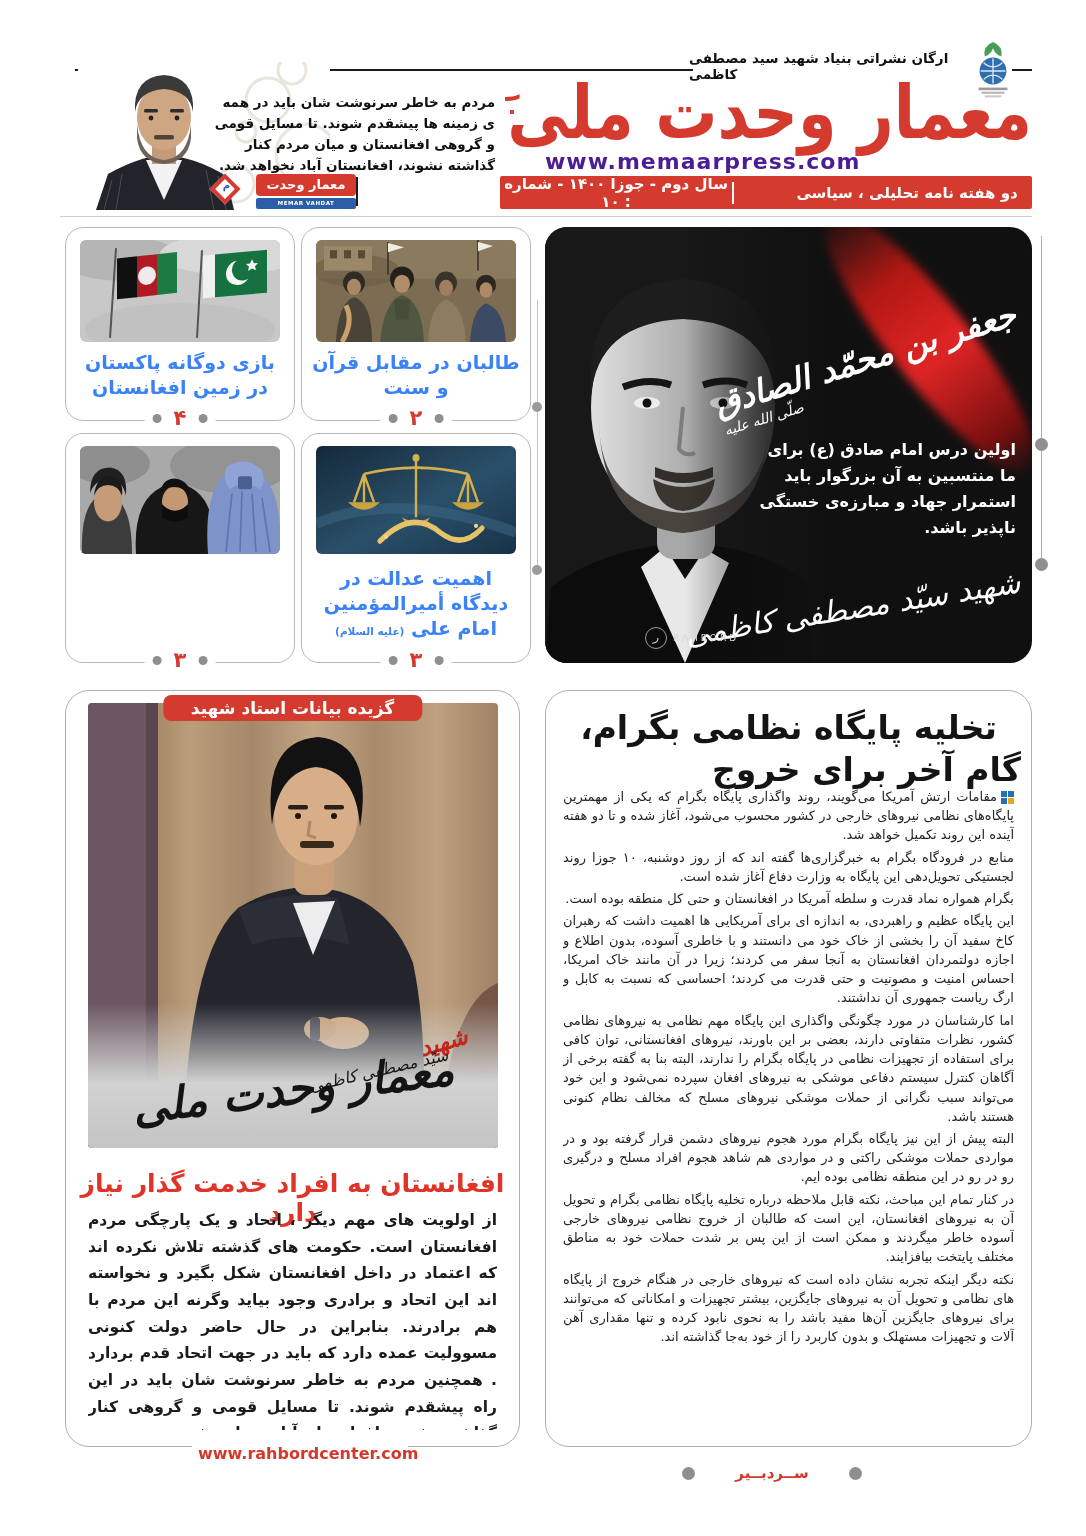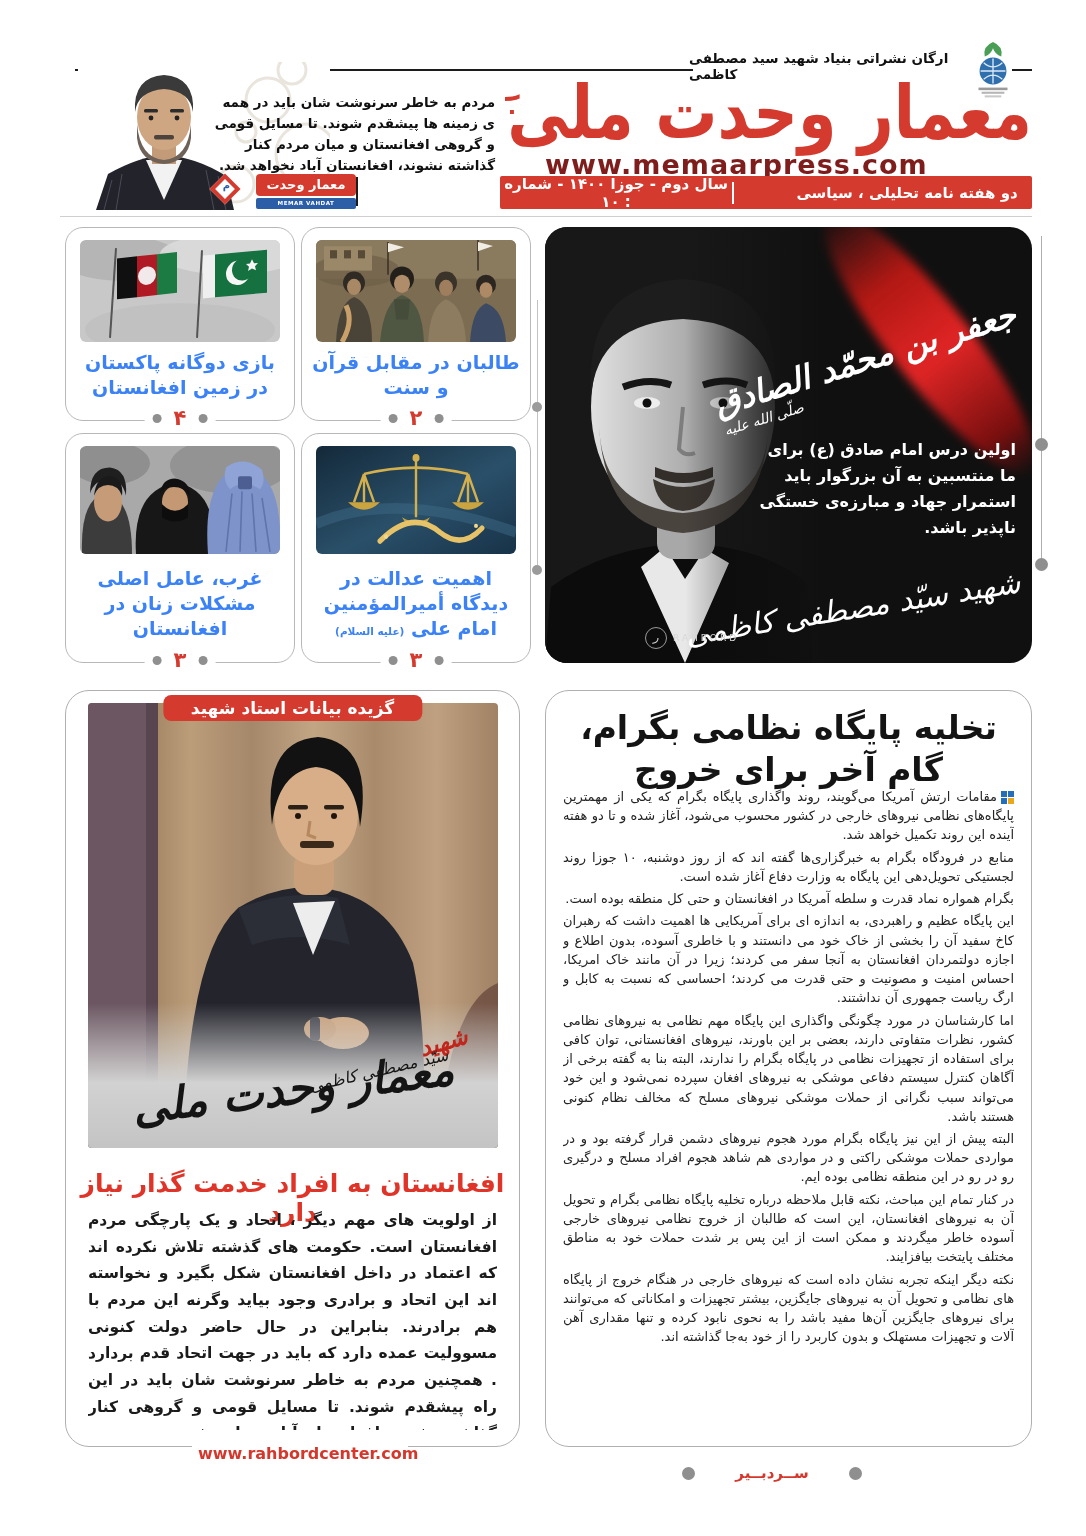--- a/index.html
+++ b/index.html
@@ -9,21 +9,21 @@
   .abs{position:absolute;}
   
   .hrule{position:absolute;height:2px;background:#1c1c1c;}
   .agency-line{position:absolute;top:50px;right:112px;width:285px;font-size:13.5px;font-weight:bold;
                color:#111;direction:rtl;text-align:left;}
   .masthead{position:absolute;top:74px;right:54px;width:492px;text-align:center;color:#d43a2e;
             font-size:62px;font-weight:bold;letter-spacing:-2px;line-height:1.05;
             transform:scaleY(1.18);transform-origin:top center;white-space:nowrap;direction:rtl;}
   .issue-vert{position:absolute;left:499px;top:92px;color:#d43a2e;font-size:23px;font-weight:bold;
               transform:rotate(90deg);}
-  .masthead-url{position:absolute;left:545px;top:149px;font-size:27px;font-weight:bold;color:#7f1d1d;
+  .masthead-url{position:absolute;left:545px;top:149px;font-size:22px;font-weight:bold;color:#4c1d95;
                 letter-spacing:1px;}
   .red-bar{position:absolute;left:500px;top:176px;width:532px;height:33px;background:#d43a2e;
            border-radius:2px;display:flex;direction:rtl;align-items:center;color:#fff;
            font-weight:bold;font-size:15px;}
   .red-bar .seg{text-align:center;}
   .red-bar .seg1{width:56%;padding-left:48px;}
   .red-bar .seg2{flex:1;}
   .red-bar .bar-div{width:2px;height:22px;background:#fff;}
   .founder-photo{position:absolute;left:78px;top:62px;width:252px;height:148px;}
   .founder-quote{position:absolute;left:210px;top:92px;width:285px;direction:rtl;text-align:right;
@@ -283,24 +283,20 @@
         <path d="M146,20 Q164,8 182,22 Q186,34 180,40 Q164,30 150,40 Q142,32 146,20 Z" fill="#8fa3d6"></path>
         <g stroke="#5f74ab" stroke-width="1.6">
           <line x1="152" y1="44" x2="146" y2="98"></line>
             <line x1="162" y1="42" x2="160" y2="98"></line>
           <line x1="172" y1="44" x2="176" y2="98"></line>
             <line x1="182" y1="48" x2="190" y2="98"></line>
         </g>
         <rect x="158" y="28" width="14" height="12" rx="2" fill="#4d5f92"></rect>
       </svg>
     </div>
-    <div class="tcap" style="top:132px;">
-      <span>غرب، عامل اصلی مشکلات زنان در افغانستان</span>
-      <small></small>
-    </div>
     <div class="pagenum">
       <span class="gdot"></span>
       <span class="num">۳</span>
       <span class="gdot"></span>
     </div>
   </div>
 
   <div class="teaser" style="left:301px;top:433px;height:230px;">
     <div class="timg" style="height:108px;">
       <svg viewBox="0 0 200 100" preserveAspectRatio="none">
@@ -388,21 +384,21 @@
   <div class="vline" style="left:1041px;top:236px;height:322px;"></div>
   <div class="mdot" style="left:1035px;top:438px;"></div>
   <div class="mdot" style="left:1035px;top:558px;"></div>
   <div class="vline" style="left:537px;top:300px;height:265px;background:#c2c2c2;"></div>
   <div class="mdot sm" style="left:532px;top:402px;"></div>
   <div class="mdot sm" style="left:532px;top:565px;"></div>
 
   <div class="card card-right">
     <div class="main-title">
       <span style="display:block;">تخلیه پایگاه نظامی بگرام،</span>
-      <span style="display:block;">گام آخر برای خروج</span>
+      <span style="display:block;text-align:right;">گام آخر برای خروج</span>
     </div>
     <div class="main-body">
       <p><span class="pixicon">
             <i class="px-b"></i>
             <i class="px-b"></i>
             <i class="px-y"></i>
             <i class="px-b"></i>
           </span><span>مقامات ارتش آمریکا می‌گویند، روند واگذاری پایگاه بگرام که یکی از مهمترین پایگاه‌های نظامی نیروهای خارجی در کشور محسوب می‌شود، آغاز شده و تا دو هفته آینده این روند تکمیل خواهد شد.</span></p>
       <p>منابع در فرودگاه بگرام به خبرگزاری‌ها گفته اند که از روز دوشنبه، ۱۰ جوزا روند لجستیکی تحویل‌دهی این پایگاه به وزارت دفاع آغاز شده است.</p>
       <p>بگرام همواره نماد قدرت و سلطه آمریکا در افغانستان و حتی کل منطقه بوده است.</p>

